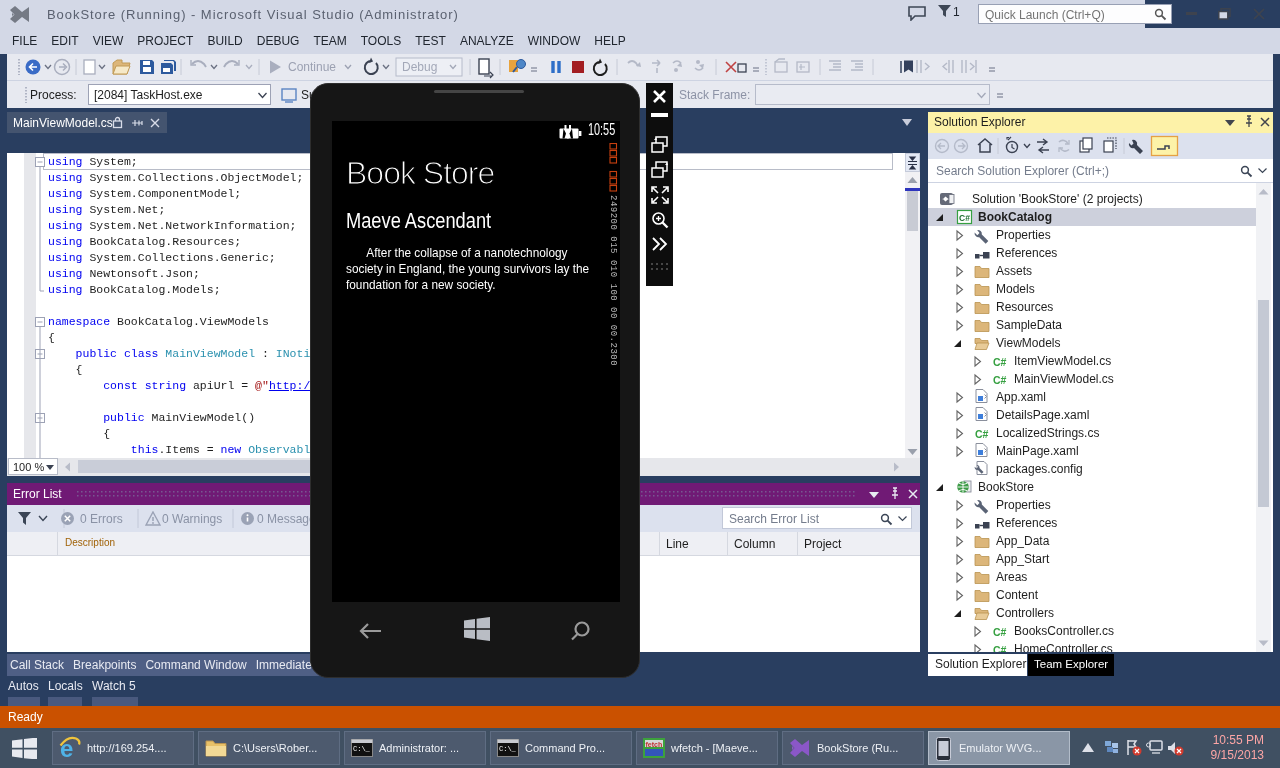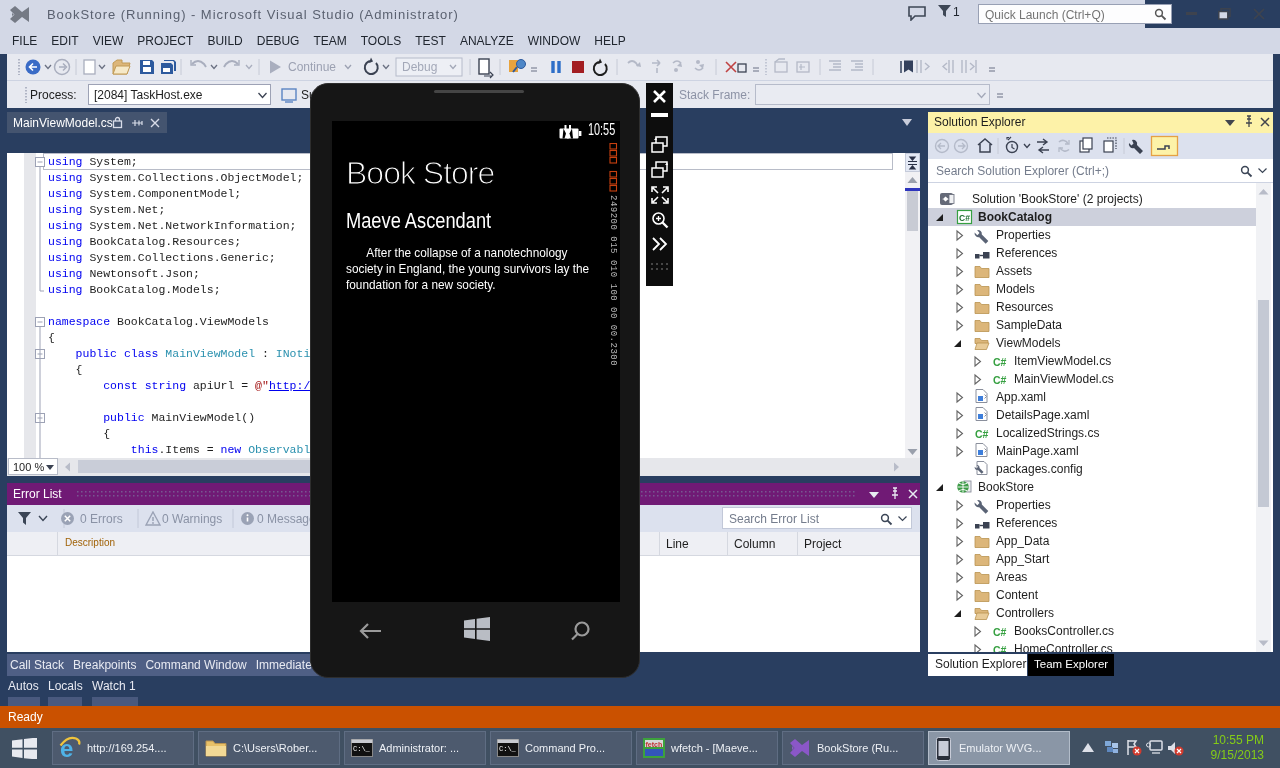--- a/index.html
+++ b/index.html
@@ -397,21 +397,21 @@
   <div class="row" style="height:22px;padding-left:3px;gap:0;color:#E8EAF2;font-size:12px">
     <span style="padding-right:9px">Call Stack</span>
         <span style="padding-right:9px">Breakpoints</span>
         <span style="padding-right:9px">Command Window</span>
         <span>Immediate Win</span>
   </div>
 </div>
 <div class="abs" id="autos">
   <span class="abs" style="left:8px;top:3px;font-size:12px;color:#E8EAF2">Autos</span>
   <span class="abs" style="left:48px;top:3px;font-size:12px;color:#E8EAF2">Locals</span>
-  <span class="abs" style="left:92px;top:3px;font-size:12px;color:#E8EAF2">Watch 1</span>
+  <span class="abs" style="left:92px;top:3px;font-size:12px;color:#E8EAF2">Watch 5</span>
   <div class="abs" style="left:8px;top:21px;width:32px;height:9px;background:#49597E"></div>
   <div class="abs" style="left:48px;top:21px;width:34px;height:9px;background:#49597E"></div>
   <div class="abs" style="left:92px;top:21px;width:46px;height:9px;background:#49597E"></div>
 </div>
 
 <div class="abs" id="se">
   <div class="abs" id="se-title">
     <span style="position:absolute;left:6px;top:3px">Solution Explorer</span>
     <svg style="position:absolute;left:297px;top:8px" width="10" height="7" viewBox="0 0 10 7">
           <path d="M0 0 h10 l-5 6 Z" fill="#42454D"></path>
@@ -684,21 +684,21 @@
       <circle cx="33" cy="13" r="4.5" fill="#D23B2E"></circle>
           <path d="M31 11 l4 4 M35 11 l-4 4" stroke="#fff" stroke-width="1.2"></path>
       <rect x="46" y="3" width="12" height="9" rx="1" fill="none" stroke="#DDE0E8" stroke-width="1.5"></rect>
           <path d="M48 15 h8" stroke="#DDE0E8" stroke-width="1.3"></path>
           <circle cx="44.5" cy="7" r="2" fill="none" stroke="#DDE0E8"></circle>
       <path d="M64 8 h3 l4-4 v12 l-4-4 h-3 Z"></path>
       <circle cx="75" cy="13" r="4.5" fill="#D23B2E"></circle>
           <path d="M73 11 l4 4 M77 11 l-4 4" stroke="#fff" stroke-width="1.2"></path>
     </g>
   </svg>
-  <div class="abs" style="right:16px;top:5px;color:#84cc16;font-size:12px;text-align:right;line-height:15px">10:55 PM<br>9/15/2013</div>
+  <div class="abs" style="right:16px;top:5px;color:#fca5a5;font-size:12px;text-align:right;line-height:15px">10:55 PM<br>9/15/2013</div>
 </div>
 
 <div class="abs" id="phone">
   <div class="abs" style="left:123px;top:6px;width:90px;height:3px;background:#454545;border-radius:2px"></div>
   <svg class="abs" style="left:48px;top:538px" width="24" height="18" viewBox="0 0 24 18">
         <path d="M2 9 H22 M9 2 L2 9 L9 16" fill="none" stroke="#9A9A9A" stroke-width="2.2"></path>
       </svg>
   <svg class="abs" style="left:153px;top:533px" width="26" height="24" viewBox="0 0 26 24">
         <path d="M0 3.4 L11 2 V11.3 L0 11.3 Z M12.6 1.8 L26 0 V11.3 L12.6 11.3 Z M0 12.8 L11 12.8 V22 L0 20.6 Z M12.6 12.8 L26 12.8 V24 L12.6 22.2 Z" fill="#B9BDC4"></path>
       </svg>

